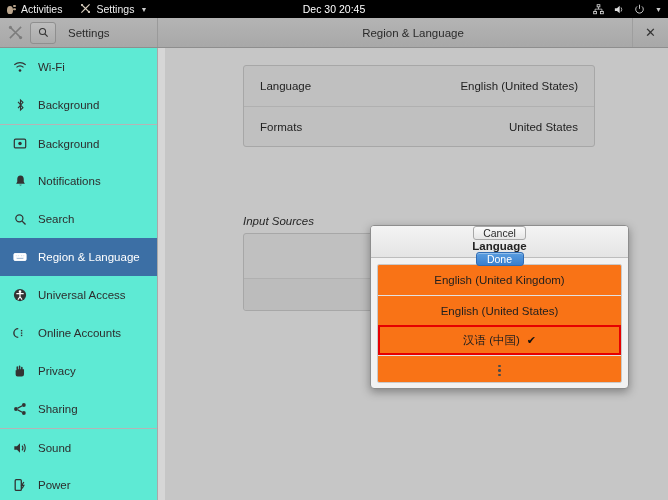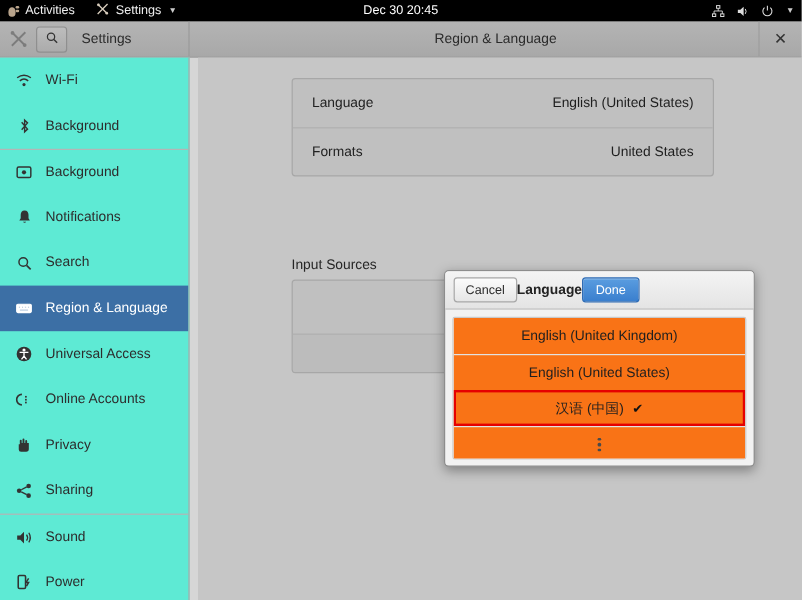--- a/index.html
+++ b/index.html
@@ -127,21 +127,21 @@
   .row {
     height: 40px; display: flex; align-items: center;
     padding: 0 16px; font-size: 11.5px; color: #222;
   }
   .row + .row { border-top: 1px solid #b0b0b0; }
   .row .lbl { flex: 1; }
   .row .val { color: #1e1e1e; }
 
   .section-label {
     position: absolute; left: 78px; top: 167px;
-    font-size: 11.5px; color: #262626;
+    font-size: 11.5px; color: #262626; font-style: italic;
   }
   #card-input { left: 78px; top: 185px; width: 352px; height: 78px; }
   #card-input .panel-blank { height: 44px; }
   #card-input .panel-foot {
     height: 33px; border-top: 1px solid #b0b0b0;
     background: #bcbcbc; position: relative;
   }
   .kbd-btn {
     position: absolute; right: 6px; top: 4px;
     width: 24px; height: 22px;
@@ -158,22 +158,23 @@
     border: 1px solid #8d8d8d;
     border-radius: 4px;
     box-shadow: 0 3px 10px rgba(0,0,0,0.35);
     overflow: hidden;
     z-index: 30;
   }
   #dlg-header {
     height: 32px;
     background: linear-gradient(to bottom, #f4f4f4, #e4e4e4);
     border-bottom: 1px solid #bdbdbd;
-    display: flex; align-items: center; 
+    display: flex; align-items: center; justify-content: space-between;
     padding: 0 7px;
+    flex-direction: column;
   }
   .dlg-btn {
     height: 21px; min-width: 48px; padding: 0 9px;
     font-size: 10.5px; color: #2c2c2c;
     background: linear-gradient(to bottom, #fbfbfb, #e6e6e6);
     border: 1px solid #a8a8a8; border-radius: 3px;
     display: flex; align-items: center; justify-content: center;
   }
   .dlg-btn.primary {
     background: linear-gradient(to bottom, #5a9de0, #3a7fce);

